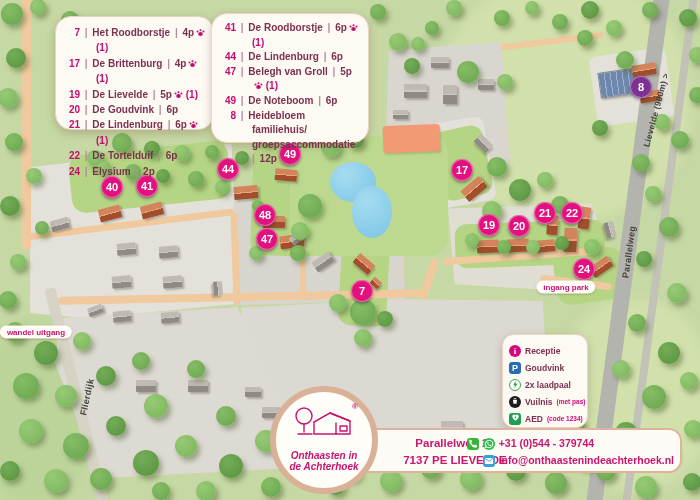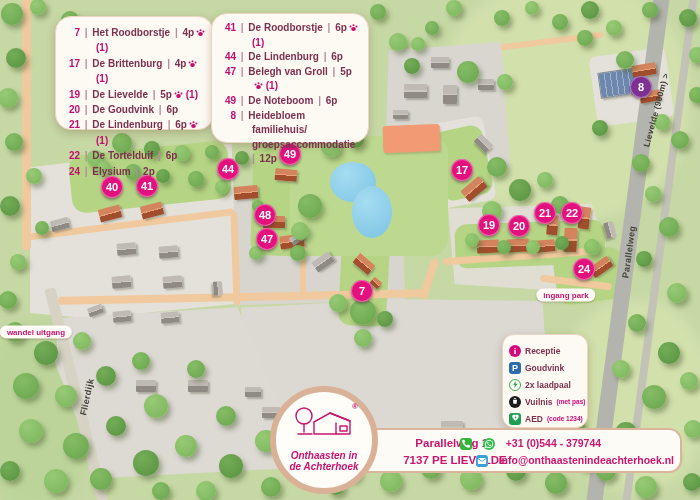--- a/index.html
+++ b/index.html
@@ -54,21 +54,21 @@
   .frow{display:flex;align-items:center;gap:4px;height:17px;font:bold 8.5px "Liberation Sans",sans-serif;color:#7d3150;white-space:nowrap;}
   .fic{flex:0 0 12px;width:12px;height:12px;border-radius:50%;color:#fff;text-align:center;
        font:bold 9px/12px "Liberation Serif",serif;}
   .fnote{font:bold 6.5px "Liberation Sans",sans-serif;color:#d6077c;}
   
   #bar{position:absolute;left:322px;top:428px;width:360px;height:45px;background:#fdfbf6;
        border:2px solid #dcb49c;border-radius:13px;z-index:70;}
   #addr{position:absolute;left:66px;top:5px;width:130px;text-align:center;
         font:bold 11.5px/17px "Liberation Sans",sans-serif;color:#cb1670;}
   #contact{position:absolute;right:6px;top:5px;font:bold 10.5px/17px "Liberation Sans",sans-serif;color:#cb1670;}
-  .crow{display:flex;align-items:center;gap:11px;justify-content:flex-start;height:17px;}
+  .crow{display:flex;align-items:center;gap:4px;justify-content:flex-start;height:17px;}
   .cic{width:12px;height:12px;border-radius:3px;display:inline-block;}
   
   #logo{position:absolute;left:270px;top:386px;width:108px;height:108px;border-radius:50%;
         background:#fffdf8;border:6px solid #d9b197;z-index:80;text-align:center;}
   #logo .lt{font:bold italic 10px/11px "Liberation Sans",sans-serif;color:#c9136f;}
   #logo .reg{position:absolute;top:10px;right:14px;font:bold 8px "Liberation Sans",sans-serif;color:#c9136f;}
 </style>
 </head>
 <body>
 
@@ -293,21 +293,21 @@
       <div class="marker" style="left: 462px; top: 170px;">17</div>
       <div class="marker" style="left: 489px; top: 225px;">19</div>
       <div class="marker" style="left: 519px; top: 226px;">20</div>
       <div class="marker" style="left: 545px; top: 213px;">21</div>
       <div class="marker" style="left: 572px; top: 213px;">22</div>
       <div class="marker" style="left: 584px; top: 269px;">24</div>
       <div class="marker purple" style="left: 641px; top: 87px;">8</div>
     </div>
 
   <div class="pill" style="left:36px;top:332px;">wandel uitgang</div>
-  <div class="pill" style="left:566px;top:295px;">ingang park</div>
+  <div class="pill" style="left:566px;top:287px;">ingang park</div>
   <div class="street" style="left:87px;top:397px;">Flierdijk</div>
   <div class="street" style="left:629px;top:252px;transform:translate(-50%,-50%) rotate(-82deg);">Parallelweg</div>
   <div class="street" style="left:656px;top:110px;font-size:8.5px;transform:translate(-50%,-50%) rotate(-75deg);">Lievelde (900m) &gt;</div>
 
   <div id="units1" class="panel">
       <div class="row"><span class="no">7</span><span class="sep"> | </span><span>Het Roodborstje</span><span class="sep"> | </span><span>4p</span><svg class="paw" width="9" height="9" viewBox="0 0 10 10">
           <g fill="#c40d6e">
             <ellipse cx="5" cy="6.6" rx="2.6" ry="2.2"></ellipse>
             <circle cx="1.7" cy="4" r="1.1"></circle>
             <circle cx="5" cy="2.6" r="1.1"></circle>

